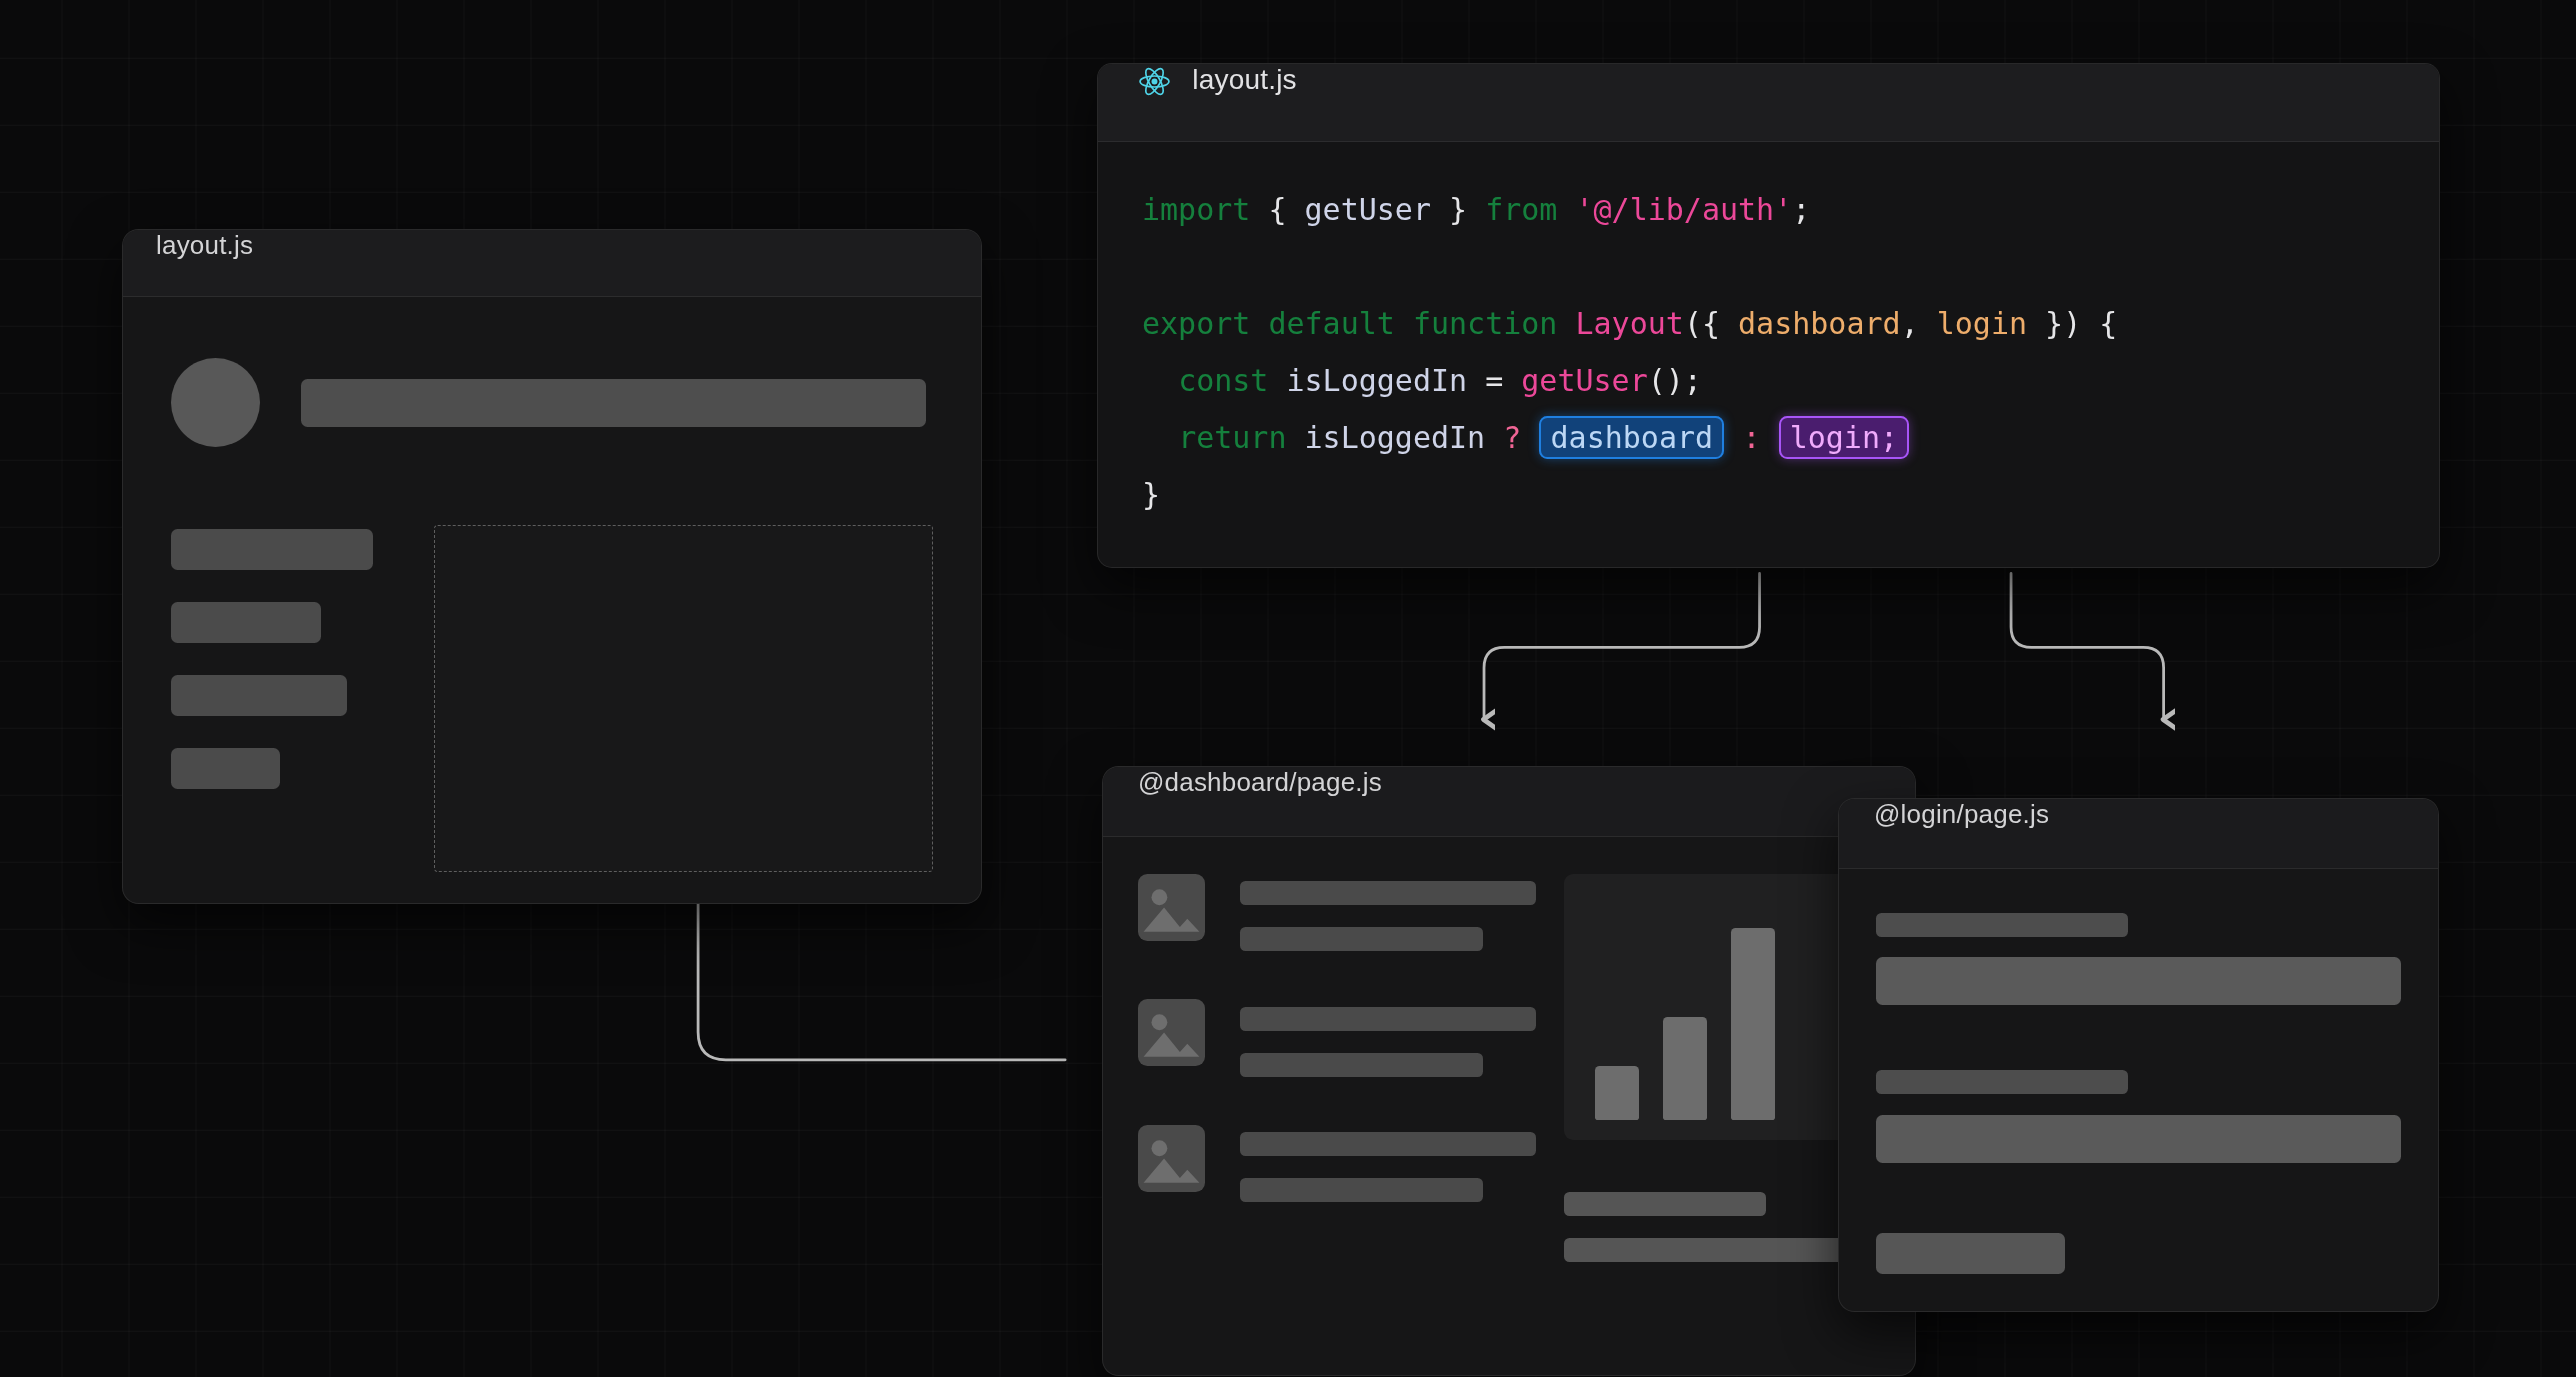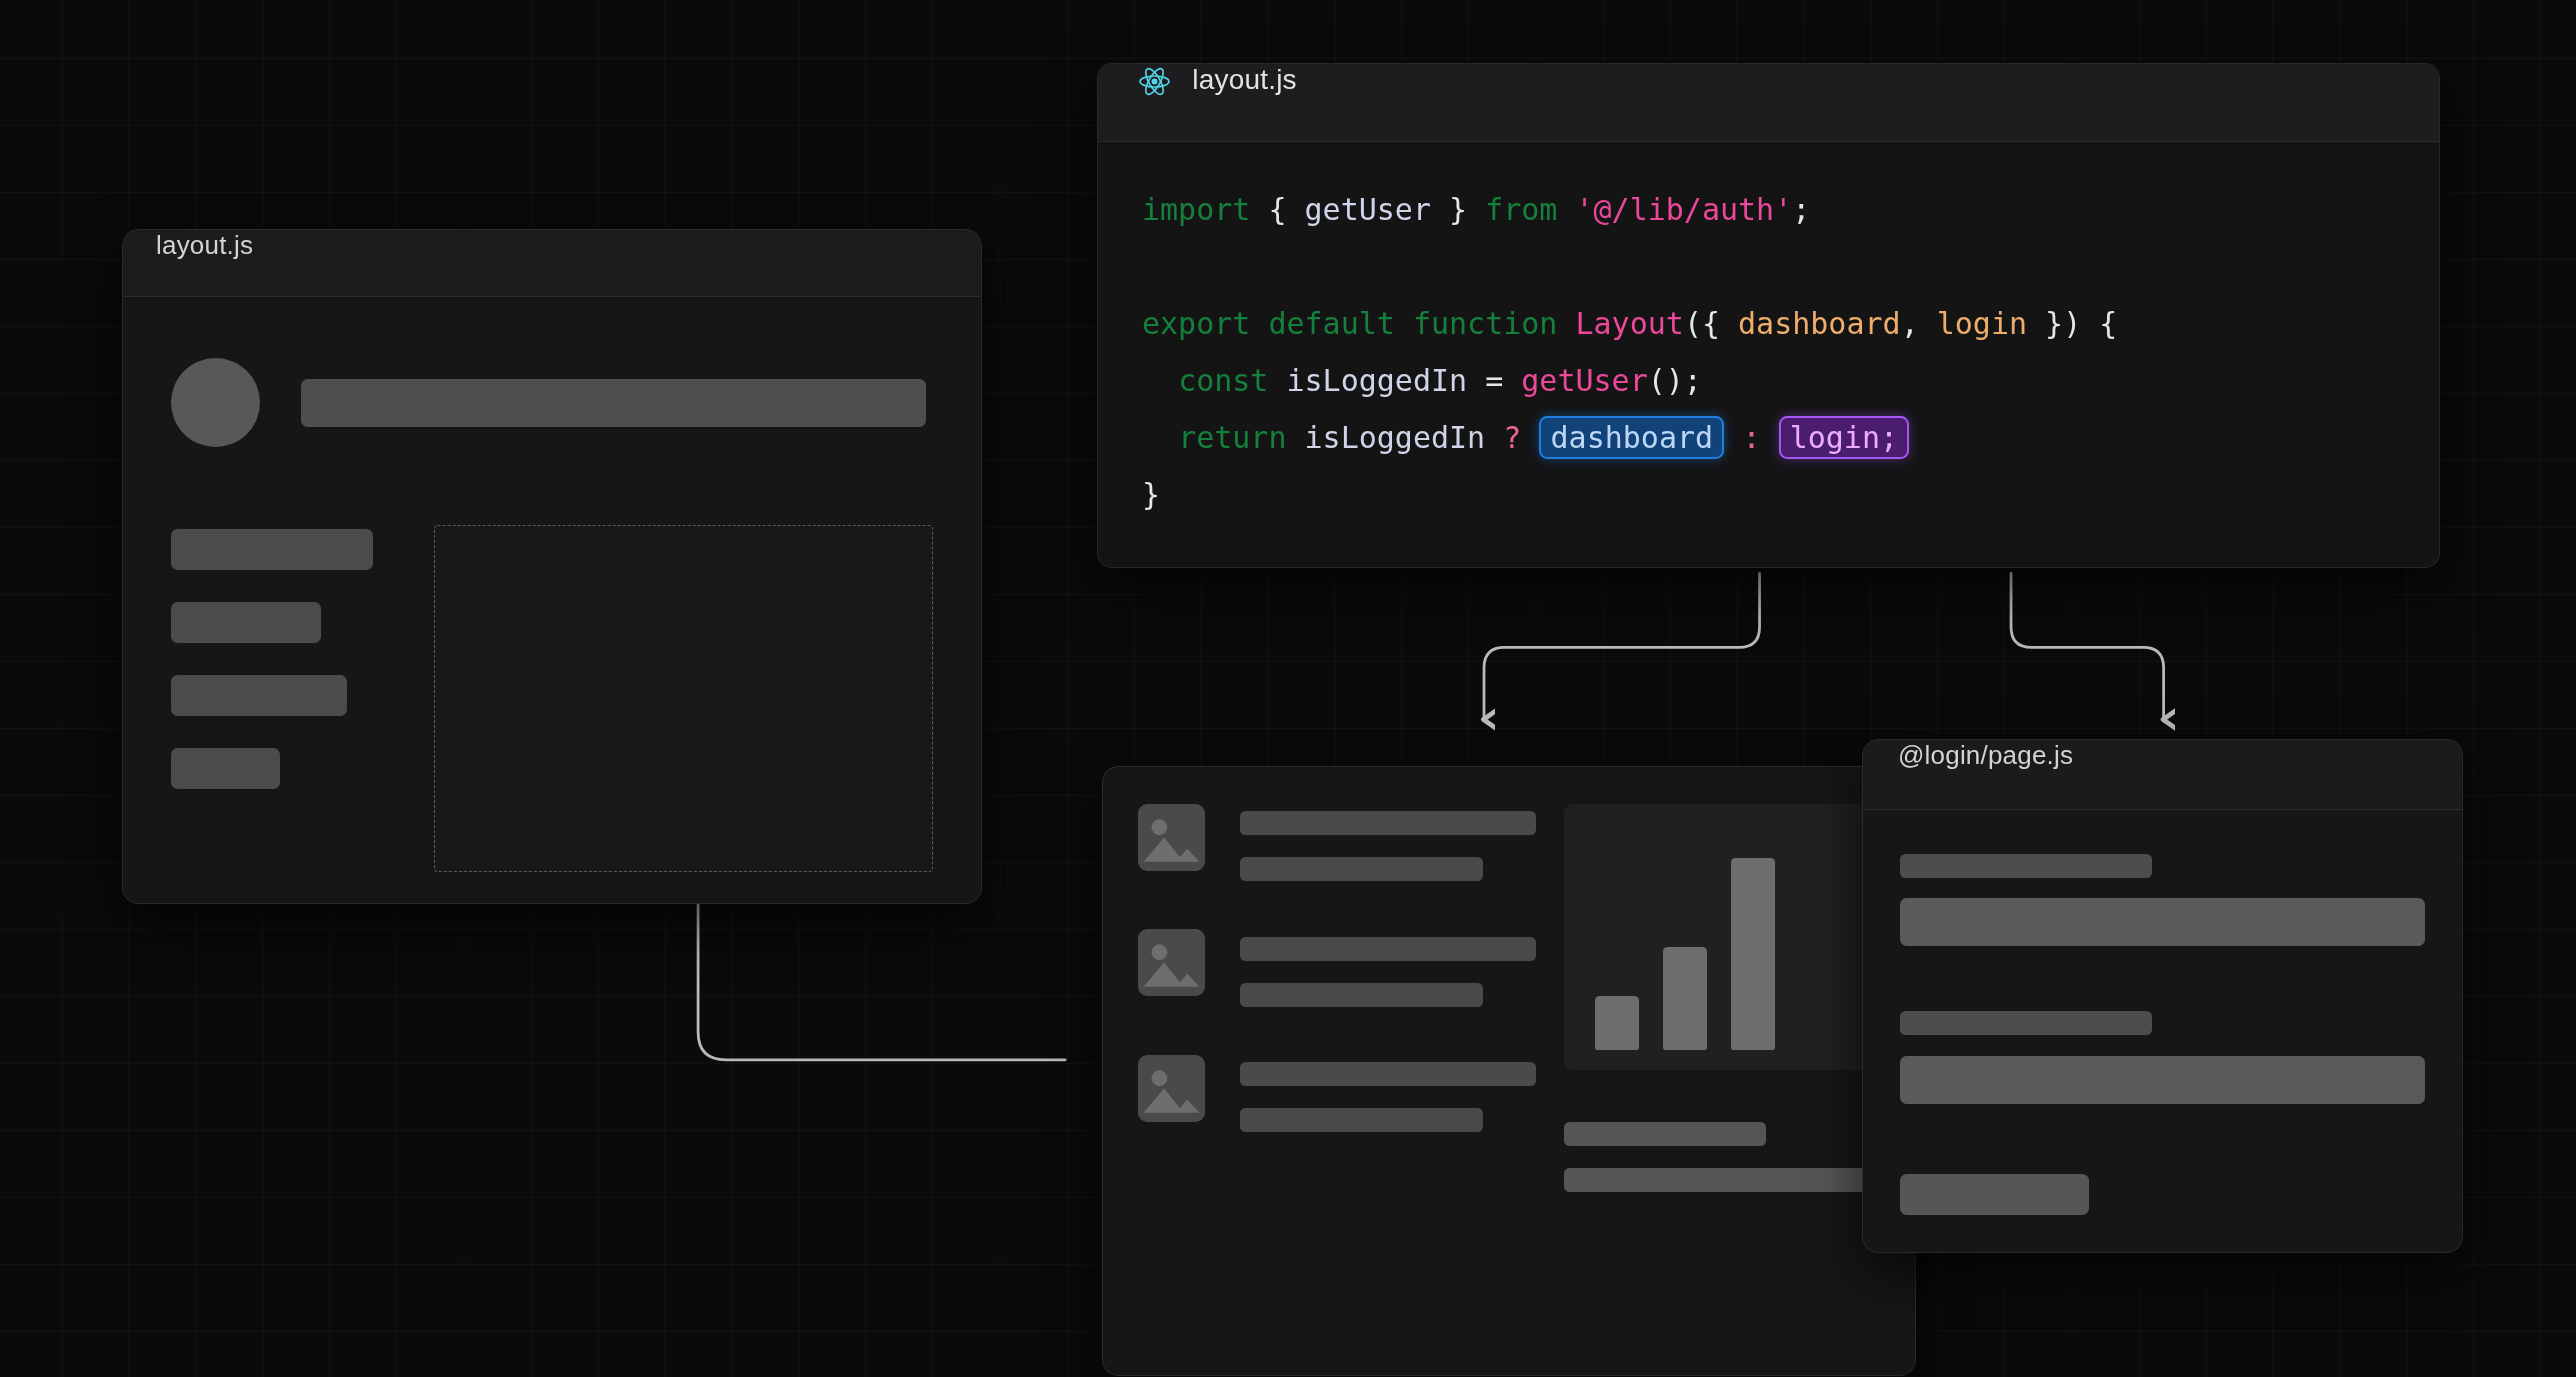--- a/index.html
+++ b/index.html
@@ -116,21 +116,21 @@
     height:266px; border-radius:9.2px;
     background:rgba(255,255,255,0.045);
     display:flex; align-items:flex-end; gap:24px;
     padding:0 31px 20.3px 31px;
   }
   .chart-bar { width:44px; border-radius:4.6px 4.6px 2.8px 2.8px; background:#6d6d6d; }
   .chart-foot { display:flex; flex-direction:column; gap:22px; margin-top:52px; }
   .cfline { height:24px; border-radius:5.5px; background:#555; }
 
   
-  #login-card { left:1838px; top:739px; width:601px; height:514px;margin-left:24px; }
+  #login-card { left:1838px; top:798px; width:601px; height:514px; }
   #login-card .card-head { background:#1b1b1d; height:70px; padding:0 35px; }
   #login-card .card-title { font-size:26px; }
   .login-body { padding:44px 37px 0 37px; display:flex; flex-direction:column; }
   .lg-label { height:24px; border-radius:5.5px; background:#4d4d4d; }
   .lg-input { height:48px; border-radius:6.5px; background:#5a5a5a; }
   .lg-btn   { height:41px; border-radius:6.5px; background:#565656; }
 
   
   #wires { position:absolute; left:0; top:0; width:2576px; height:1378px; pointer-events:none; }
 </style>
@@ -191,20 +191,23 @@
             <ellipse cx="20" cy="20" rx="16.5" ry="6.3" transform="rotate(120 20 20)"></ellipse>
           </g>
         </svg>
       </span>
       <span class="card-title">layout.js</span>
     </div>
     <div class="code-area"><div><span class="tok-kw">import</span><span class="tok-punct"> { </span><span class="tok-ident">getUser</span><span class="tok-punct"> } </span><span class="tok-kw">from</span><span class="tok-plain"> </span><span class="tok-str">'@/lib/auth'</span><span class="tok-punct">;</span></div><div>&nbsp;</div><div><span class="tok-kw">export</span><span class="tok-plain"> </span><span class="tok-kw">default</span><span class="tok-plain"> </span><span class="tok-kw">function</span><span class="tok-plain"> </span><span class="tok-fn">Layout</span><span class="tok-punct">({ </span><span class="tok-param">dashboard</span><span class="tok-punct">, </span><span class="tok-param">login</span><span class="tok-punct"> }) {</span></div><div><span class="tok-plain">  </span><span class="tok-kw">const</span><span class="tok-plain"> </span><span class="tok-ident">isLoggedIn</span><span class="tok-punct"> = </span><span class="tok-fn">getUser</span><span class="tok-punct">();</span></div><div><span class="tok-plain">  </span><span class="tok-kw">return</span><span class="tok-plain"> </span><span class="tok-ident">isLoggedIn</span><span class="tok-plain"> </span><span class="tok-kw2">?</span><span class="tok-plain"> </span><span class="hl-blue">dashboard</span><span class="tok-plain"> </span><span class="tok-kw2">:</span><span class="tok-plain"> </span><span class="hl-purple">login;</span></div><div><span class="tok-punct">}</span></div></div>
   </div>
 
   <div class="card" id="dashboard-card">
+    <div class="card-head">
+      <span class="card-title">@dashboard/page.js</span>
+    </div>
     <div class="dash-body">
       <div class="dash-left">
         <div class="dash-item">
           <span class="img-ph">
             <svg viewBox="0 0 72 72" width="67" height="67">
               <rect x="0" y="0" width="72" height="72" rx="10" fill="#4a4a4a"></rect>
               <circle cx="23" cy="25" r="8.5" fill="#6e6e6e"></circle>
               <path d="M6 62 L28 36 L45 57 L53 48 L66 62 Z" fill="#6e6e6e"></path>
             </svg>
           </span>

